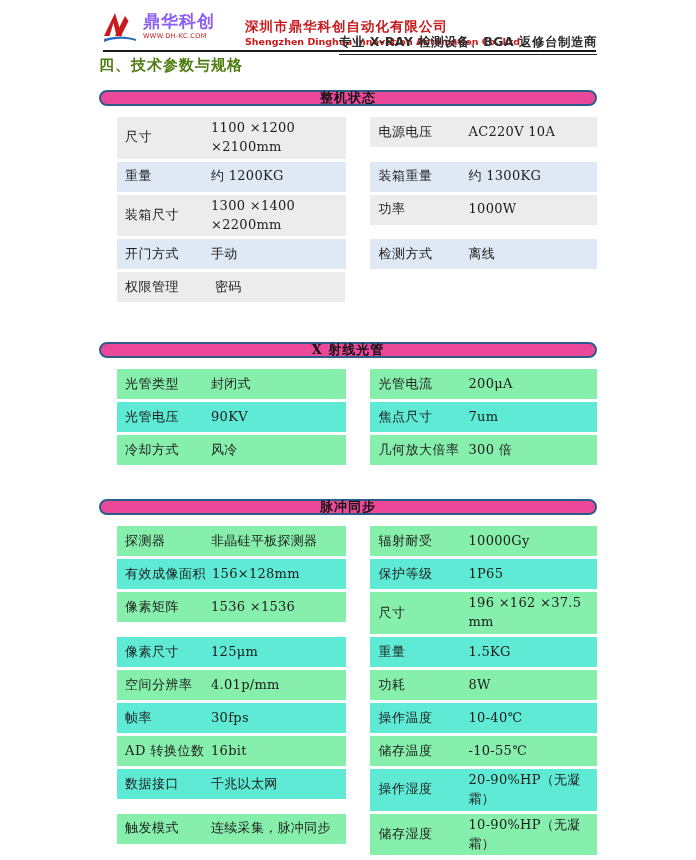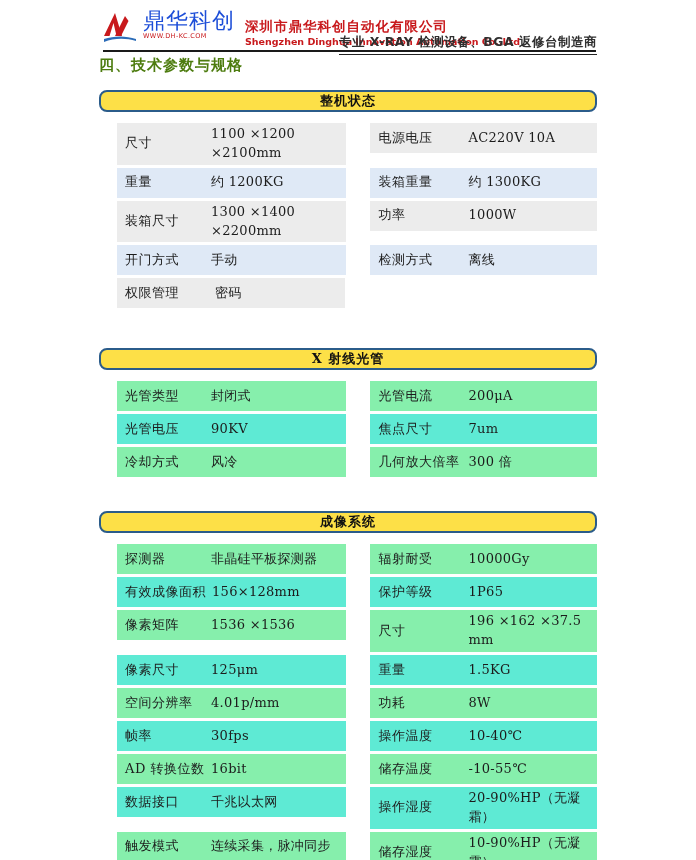--- a/index.html
+++ b/index.html
@@ -3,22 +3,22 @@
 <meta charset="utf-8">
 <style>
   html,body{margin:0;padding:0;background:#ffffff;}
   .page{position:relative;width:696px;height:860px;background:#ffffff;overflow:hidden;
         font-family:"DejaVu Serif","Liberation Serif",serif;color:#1c1c1c;}
 
   
   .header{position:absolute;left:99px;top:7px;width:498px;height:44px;}
   .logo-wrap{position:absolute;left:2px;top:3px;width:38px;height:36px;}
   .brand-block{position:absolute;left:44px;top:4px;width:96px;}
-  .brand-name{font-family:"DejaVu Sans","Liberation Sans",sans-serif;font-weight:normal;
-              font-size:22px;line-height:20px;color:#1d4ed8;letter-spacing:1px;white-space:nowrap;}
+  .brand-name{font-family:"DejaVu Sans","Liberation Sans",sans-serif;font-weight:bold;
+              font-size:17px;line-height:20px;color:#8b5cf6;letter-spacing:1px;white-space:nowrap;}
   .brand-site{font-family:"DejaVu Sans","Liberation Sans",sans-serif;font-size:6.5px;
               color:#c8191c;letter-spacing:.4px;margin-top:1px;}
   .company-block{position:absolute;left:146px;top:3px;width:240px;margin-top:8px;}
   .company-cn{font-family:"DejaVu Sans","Liberation Sans",sans-serif;font-weight:bold;
               font-size:13.5px;line-height:16px;color:#c8191c;letter-spacing:1px;white-space:nowrap;}
   .company-en{font-family:"DejaVu Sans","Liberation Sans",sans-serif;font-weight:bold;
               font-size:9.5px;line-height:12px;color:#c8191c;margin-top:2px;white-space:nowrap;}
   .tagline{position:absolute;right:0;top:27px;font-family:"DejaVu Sans","Liberation Sans",sans-serif;
            font-size:12.5px;font-weight:600;color:#2f2f2f;letter-spacing:.5px;
            border-bottom:1.5px solid #222;padding-bottom:3px;white-space:nowrap;}
@@ -27,21 +27,21 @@
   
   .section-title{position:absolute;left:99px;top:56px;
                  font-family:"DejaVu Sans","Liberation Sans",sans-serif;
                  font-size:15px;font-weight:bold;color:#4d7c0f;letter-spacing:1px;}
 
   
   .tables{position:absolute;left:99px;top:90px;width:498px;}
   .table-section{width:498px;}
   .table-section.t2{margin-top:40px;}
   .table-section.t3{margin-top:34px;}
-  .table-header{height:22px;border-radius:8px;background:#fde047;border:2px solid #2b5c8a;
+  .table-header{height:16px;border-radius:8px;background:#ec4899;border:2px solid #2b5c8a;
                 box-sizing:border-box;display:flex;align-items:center;justify-content:center;
                 font-size:13px;font-weight:bold;color:#111;letter-spacing:1px;}
   .table-rows{margin-top:11px;padding-left:18px;}
   .spec-row{display:flex;align-items:flex-start;margin-bottom:3px;}
   .cell{box-sizing:border-box;display:flex;align-items:center;min-height:30px;
         padding:2px 8px;font-size:13px;line-height:1.45;}
   .cell.left{width:231px;margin-right:24px;}
   .cell.right{width:228px;}
   .cell .lbl{flex:none;min-width:80px;white-space:nowrap;padding-right:6px;letter-spacing:.5px;}
   .cell.right .lbl{min-width:84px;}
@@ -160,21 +160,21 @@
               <div class="val">风冷</div>
             </div>
             <div class="cell right">
               <div class="lbl">几何放大倍率</div>
               <div class="val">300 倍</div>
             </div>
           </div>
         </div>
       </div>
       <div class="table-section t3 shade-dark">
-        <div class="table-header">成像系统</div>
+        <div class="table-header">脉冲同步</div>
         <div class="table-rows">
           <div class="spec-row row-gray">
             <div class="cell left">
               <div class="lbl">探测器</div>
               <div class="val">非晶硅平板探测器</div>
             </div>
             <div class="cell right">
               <div class="lbl">辐射耐受</div>
               <div class="val">10000Gy</div>
             </div>

